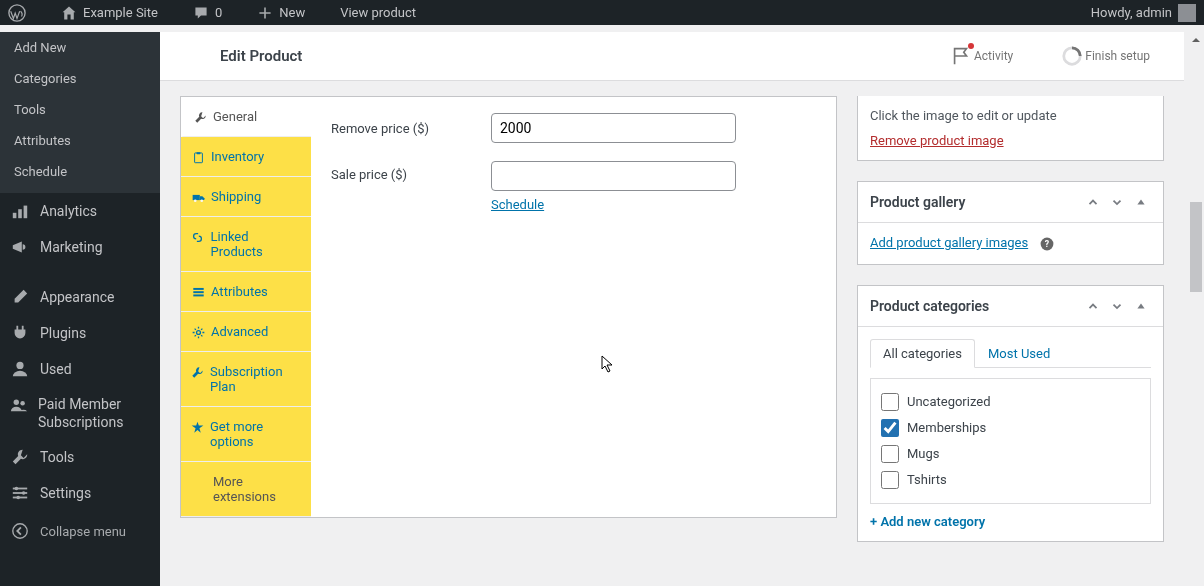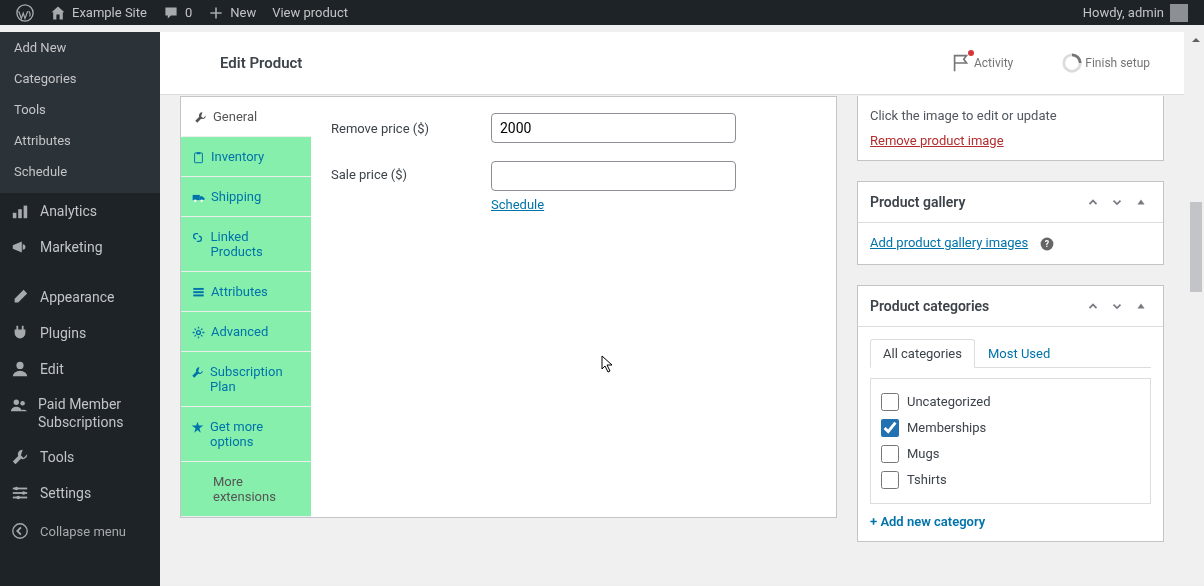--- a/index.html
+++ b/index.html
@@ -1,41 +1,41 @@
 <!DOCTYPE html>
 <html><head>
   <meta charset="utf-8">
   <style>
     * { margin: 0; padding: 0; box-sizing: border-box; font-family: -apple-system, BlinkMacSystemFont, "Segoe UI", Roboto, sans-serif; }
     body { font-size: 13px; color: #3c434a; background: #f0f0f1; width: 1204px; height: 586px; overflow: hidden; position: relative; }
     
-    .adminbar { background: #1d2327; color: #c3c4c7; height: 25px; display: flex; align-items: center; padding: 0 8px; font-size: 13px; }
+    .adminbar { background: #1d2327; color: #c3c4c7; height: 25px; display: flex; align-items: center; padding: 0 0; font-size: 13px; gap: 19px; }
     .adminbar .ab-item { display: flex; align-items: center; gap: 6px; padding: 0 8px; height: 32px; color: #c3c4c7; cursor: pointer; }
     .adminbar .spacer { flex: 1; }
     .adminbar .avatar { width: 18px; height: 18px; background: #8c8f94; display: inline-block; }
     
     .leftmenu { position: absolute; top: 32px; left: 0; width: 160px; bottom: 0; background: #1d2327; color: #c3c4c7; overflow-y: auto; }
     .leftmenu .mi { display: flex; align-items: center; gap: 10px; padding: 8px 10px; font-size: 14px; cursor: pointer; }
     .leftmenu .mi.sub { padding-left: 14px; font-size: 13px; background: #2c3338; }
     .leftmenu .mi.collapse { color: #a7aaad; font-size: 13px; padding-top: 10px; }
     .leftmenu .micon { width: 20px; height: 20px; display: flex; align-items: center; justify-content: center; color: #a7aaad; fill: currentColor; }
     
-    .topbar { position: absolute; top: 32px; left: 160px; right: 20px; height: 63px; background: #fff; border-bottom: 1px solid #dcdcde; display: flex; align-items: center; padding: 0 20px; gap: 20px; }
+    .topbar { position: absolute; top: 32px; left: 160px; right: 20px; height: 49px; background: #fff; border-bottom: 1px solid #dcdcde; display: flex; align-items: center; padding: 0 20px; gap: 20px; }
     .topbar h1 { font-size: 15px; font-weight: 600; flex: 1; padding-left: 40px; }
     .topbar .topact { display: flex; flex-direction: row; align-items: center; gap: 2px; color: #757575; font-size: 12px; padding: 0 14px; cursor: pointer; }
     .topbar .topact .ticon { width: 22px; height: 22px; position: relative; }
     .topbar .topact .dot { position: absolute; top: -2px; right: -2px; width: 6px; height: 6px; background: #d63638; border-radius: 50%; }
     
     .main { position: absolute; top: 96px; left: 160px; right: 20px; bottom: 0; padding: 0 20px; overflow-y: auto; }
     .layout { display: flex; gap: 20px; }
     .mcol { flex: 1; min-width: 0; }
     .scol { width: 307px; flex-shrink: 0; }
     
     .pdata { background: #fff; border: 1px solid #c3c4c7; display: flex; }
-    .vtabs { width: 130px; background: #86efac; }
+    .vtabs { width: 130px; background: #fde047; }
     .vtab { display: flex; align-items: flex-start; gap: 6px; padding: 12px 10px; border-bottom: 1px solid #eee; color: #0073aa; font-size: 13px; cursor: pointer; }
     .vtab.active { background: #fff; color: #555; font-weight: normal; border-left: 2px solid transparent; }
     .vtab .vicon { margin-top: 1px; color: #0073aa; width: 14px; height: 14px; display: flex; align-items: center; justify-content: center; }
     .vtab.active .vicon { color: #555; }
     .vtab.sub-ext { color: #555; padding-left: 32px; }
     
     .panel { flex: 1; padding: 16px 20px; }
     .frow { display: flex; align-items: center; margin-bottom: 18px; }
     .frow label { width: 160px; font-size: 13px; color: #3c434a; }
     .frow input { width: 245px; padding: 6px 8px; border: 1px solid #8c8f94; border-radius: 4px; font-size: 14px; }
@@ -158,21 +158,21 @@
       </span>
     <span>Plugins</span>
   </div>
   <div class="mi">
     <span class="micon">
         <svg width="18" height="18" viewBox="0 0 20 20" fill="currentColor">
           <circle cx="10" cy="6" r="4"></circle>
           <path d="M2 18 A8 6 0 0 1 18 18 Z"></path>
         </svg>
       </span>
-    <span>Edit</span>
+    <span>Used</span>
   </div>
   <div class="mi" style="align-items:flex-start;">
     <span class="micon">
         <svg width="18" height="18" viewBox="0 0 20 20" fill="currentColor">
           <circle cx="7" cy="7" r="3"></circle>
           <circle cx="14" cy="8" r="2.5"></circle>
           <path d="M1 17 A6 5 0 0 1 13 17 Z M11 17 A5 4 0 0 1 19 17 Z"></path>
         </svg>
       </span>
     <span style="line-height:1.3">Paid Member Subscriptions</span>

